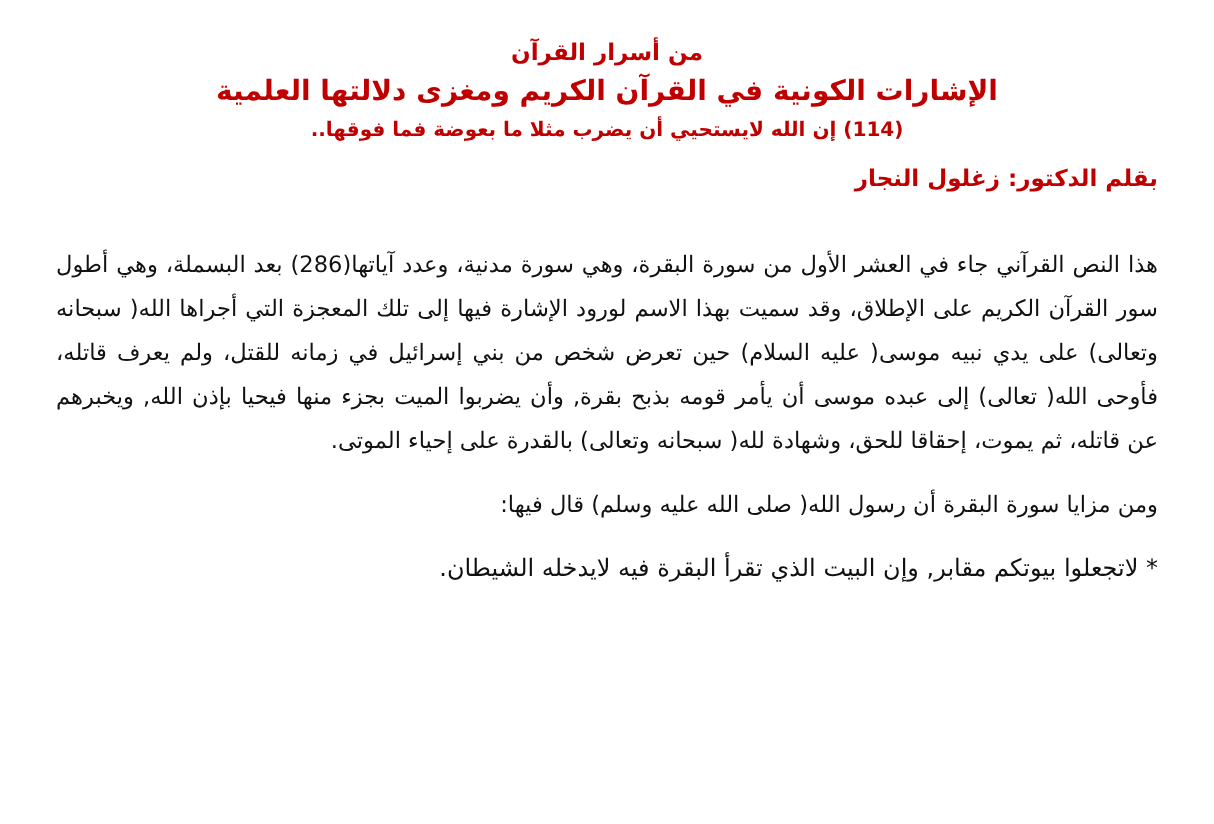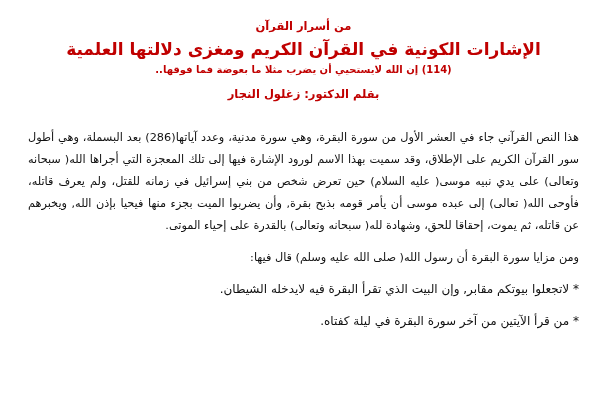--- a/index.html
+++ b/index.html
@@ -25,27 +25,27 @@
     text-align: center;
     color: #c00000;
     font-weight: bold;
     line-height: 1.55;
   }
   .title-line-1 {
     font-size: 11.5px;
     letter-spacing: 0;
   }
   .title-line-2 {
-    font-size: 17px;
+    font-size: 14px;
   }
   .title-line-3 {
     font-size: 10px;
   }
   .byline {
-    text-align: center;
+    text-align: right;
     color: #c00000;
     font-weight: bold;
     font-size: 11.5px;
     margin-top: 9px;
   }
   .body-block {
     margin-top: 26px;
   }
   p.para {
     margin: 0 0 10px 0;
@@ -83,16 +83,15 @@
   </div>
 
   <div class="byline">بقلم الدكتور: زغلول النجار</div>
 
   <div class="body-block">
     <p class="para first">هذا النص القرآني جاء في العشر الأول من سورة البقرة، وهي سورة مدنية، وعدد آياتها(286) بعد البسملة، وهي أطول سور القرآن الكريم على الإطلاق، وقد سميت بهذا الاسم لورود الإشارة فيها إلى تلك المعجزة التي أجراها الله( سبحانه وتعالى) على يدي نبيه موسى( عليه السلام) حين تعرض شخص من بني إسرائيل في زمانه للقتل، ولم يعرف قاتله، فأوحى الله( تعالى) إلى عبده موسى أن يأمر قومه بذبح بقرة, وأن يضربوا الميت بجزء منها فيحيا بإذن الله, ويخبرهم عن قاتله، ثم يموت، إحقاقا للحق، وشهادة لله( سبحانه وتعالى) بالقدرة على إحياء الموتى.</p>
     <p class="para tight">ومن مزايا سورة البقرة أن رسول الله( صلى الله عليه وسلم) قال فيها:</p>
     <div class="spacer-sm"></div>
     <p class="bullet">* لاتجعلوا بيوتكم مقابر, وإن البيت الذي تقرأ البقرة فيه لايدخله الشيطان.</p>
     <div class="spacer-sm"></div>
-    <p class="bullet">* من قرأ الآيتين من آخر سورة البقرة في ليلة كفتاه.</p>
   </div>
 
 </div>
 
 </body></html>

